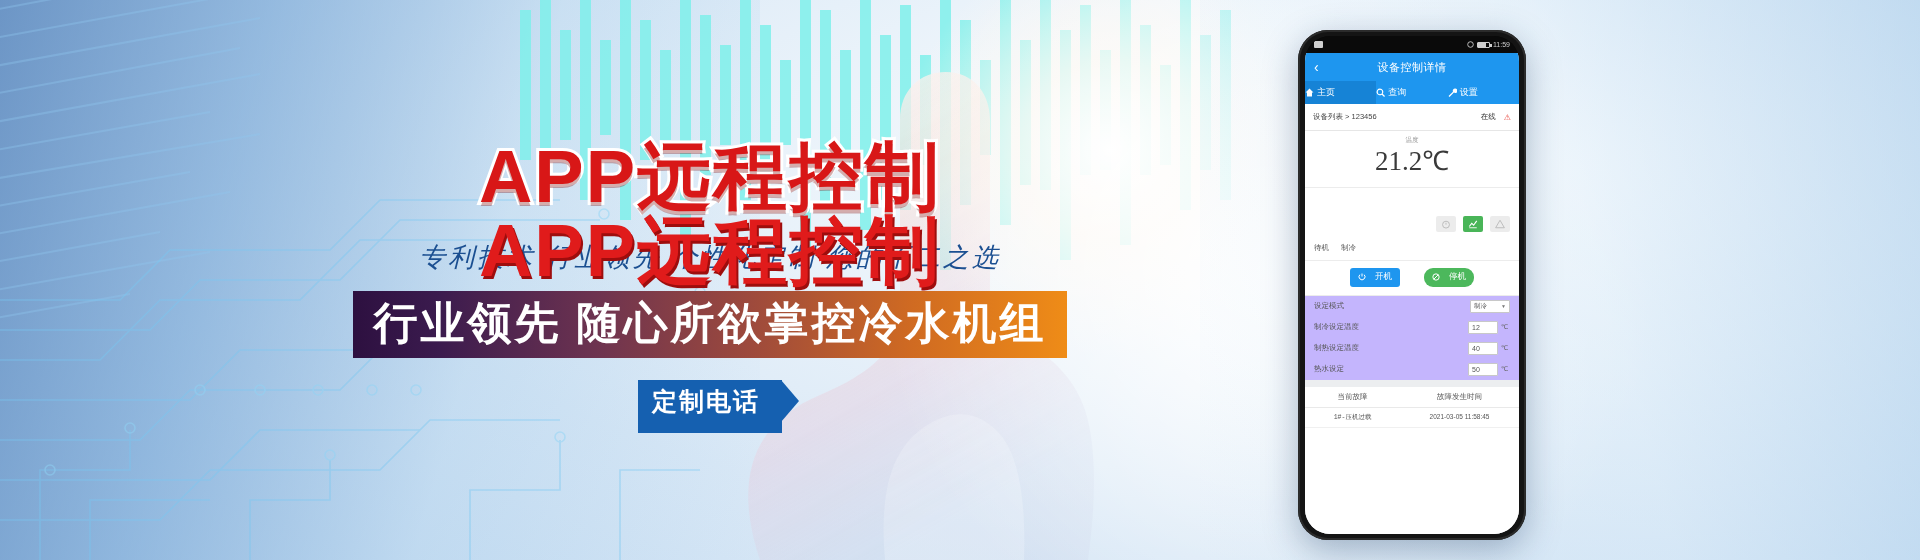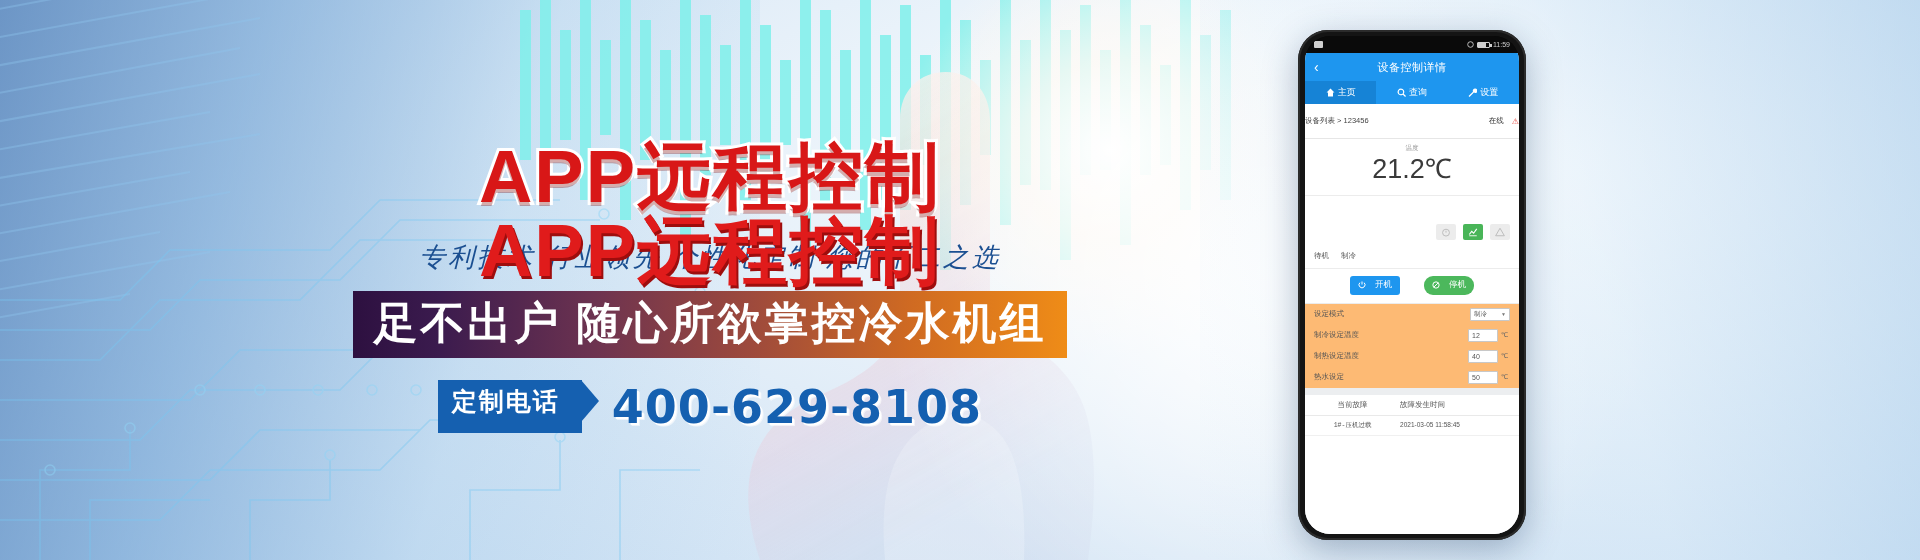--- a/index.html
+++ b/index.html
@@ -128,41 +128,41 @@
     display:flex; align-items:center; padding:0 9px; position:relative;
   }
   .appbar .back{ font-size:14px; line-height:1; }
   .appbar .title{
     position:absolute; left:0; right:0; text-align:center;
     font-size:11px; letter-spacing:.5px;
   }
 
   .tabs{ background:#1e96ef; display:flex; height:23px; }
   .tab{
-    flex:1; display:flex; align-items:center; justify-content:center; gap:3px;
+    flex:1; display:flex; align-items:center; justify-content:flex-start; gap:3px;
     color:#fff; font-size:9px;
   }
   .tab.active{ background:#1683d6; }
   .tab svg{ width:9px; height:9px; fill:#fff; }
 
   .crumb{
-    background:#fff; height:35px; display:flex; align-items:center;
-    justify-content:space-between; padding:0 0;
+    background:#fff; height:27px; display:flex; align-items:center;
+    justify-content:space-between; padding:0 8px;
     font-size:7.5px; color:#444; border-bottom:1px solid #e6e6e6;
   }
   .crumb .online{ display:flex; align-items:center; gap:8px; color:#333; }
   .warn-tri{ color:#e8453c; font-size:8px; }
 
   .temp-card{
     background:#fff; text-align:center; padding:5px 0 8px;
     border-bottom:1px solid #ececec;
   }
   .temp-label{ font-size:6.5px; color:#9a9a9a; }
   .temp-val{ font-size:27px; color:#3a3a3a; font-weight:300; line-height:1.25;
-    font-family:Liberation Sans, sans-serif; }
+    font-family:Liberation Serif, serif; }
 
   .mode-row{
     background:#fff; display:flex; align-items:center; padding:7px 9px;
     border-bottom:1px solid #ececec; gap:12px;
   }
   .mode-row .m{ font-size:7.5px; color:#555;margin-top:48px; }
   .icon-btns{ margin-left:auto; display:flex; gap:7px; }
   .ibtn{
     width:20px; height:16px; border-radius:2px; background:#ececec;
     display:flex; align-items:center; justify-content:center;
@@ -177,21 +177,21 @@
   }
   .pbtn{
     min-width:48px; padding:3.5px 8px; border-radius:3px; color:#fff;
     font-size:8.5px; display:flex; align-items:center; justify-content:center; gap:9px;
   }
   .pbtn.blue{ background:#1e96ef; }
   .pbtn.green{ background:#4cb85c;border-radius:9px; }
   .pbtn svg{ width:8px; height:8px; fill:none; stroke:#fff; stroke-width:2; }
 
   .prow{
-    background:#fdba74; display:flex; align-items:center;
+    background:#c4b5fd; display:flex; align-items:center;
     padding:4px 9px; font-size:7.5px; color:#555;
   }
   .prow .pv{ margin-left:auto; display:flex; align-items:center; gap:3px; }
   .sel{
     width:40px; height:13px; border:1px solid #c8c8c8; background:#fff;
     font-size:6.5px; color:#555; display:flex; align-items:center;
     padding:0 3px; position:relative; border-radius:1px;
   }
   .sel .cv{ position:absolute; right:3px; font-size:5px; color:#777; }
   .inp{
@@ -206,21 +206,21 @@
   .ftable{ background:#fff; }
   .fthead{
     display:flex; font-size:7.5px; color:#555; padding:5px 0;
     border-bottom:1px solid #e9e9e9;
   }
   .ftrow{
     display:flex; font-size:6.5px; color:#555; padding:5px 0;
     border-bottom:1px solid #f0f0f0;
   }
   .fc1{ flex:1; text-align:center;font-family:Liberation Mono, monospace; }
-  .fc2{ flex:1.25; text-align:left; }
+  .fc2{ flex:1.25; text-align:center; }
   .fill-white{ flex:1; background:#fff; }
 </style>
 </head>
 <body>
 
 <div id="stage">
 
   <div class="bg-base"></div>
   <div class="bg-leftwash"></div>
 
@@ -330,25 +330,24 @@
 
   <div class="copy">
 
     <div class="headline-wrap">
       <div class="headline">APP远程控制</div>
       <div class="headline front">APP远程控制</div>
     </div>
 
     <div class="subline">专利技术 行业领先 个性化定制 您的不二之选</div>
 
-    <div class="ribbon">足不出户 随心所欲掌控冷水机组</div>
+    <div class="ribbon">行业领先 随心所欲掌控冷水机组</div>
 
     <div class="phone-row">
       <span class="tel-tag">定制电话</span>
-      <span class="tel-num">400-629-8108</span>
     </div>
   </div>
 
   <div class="phone">
     <div class="phone-inner">
 
       <div class="statusbar">
         <span class="sb-left">
           <svg width="9" height="7" viewBox="0 0 9 7">
             <rect x="0" y="0" width="9" height="7" rx="1" fill="#cfcfcf"></rect>

